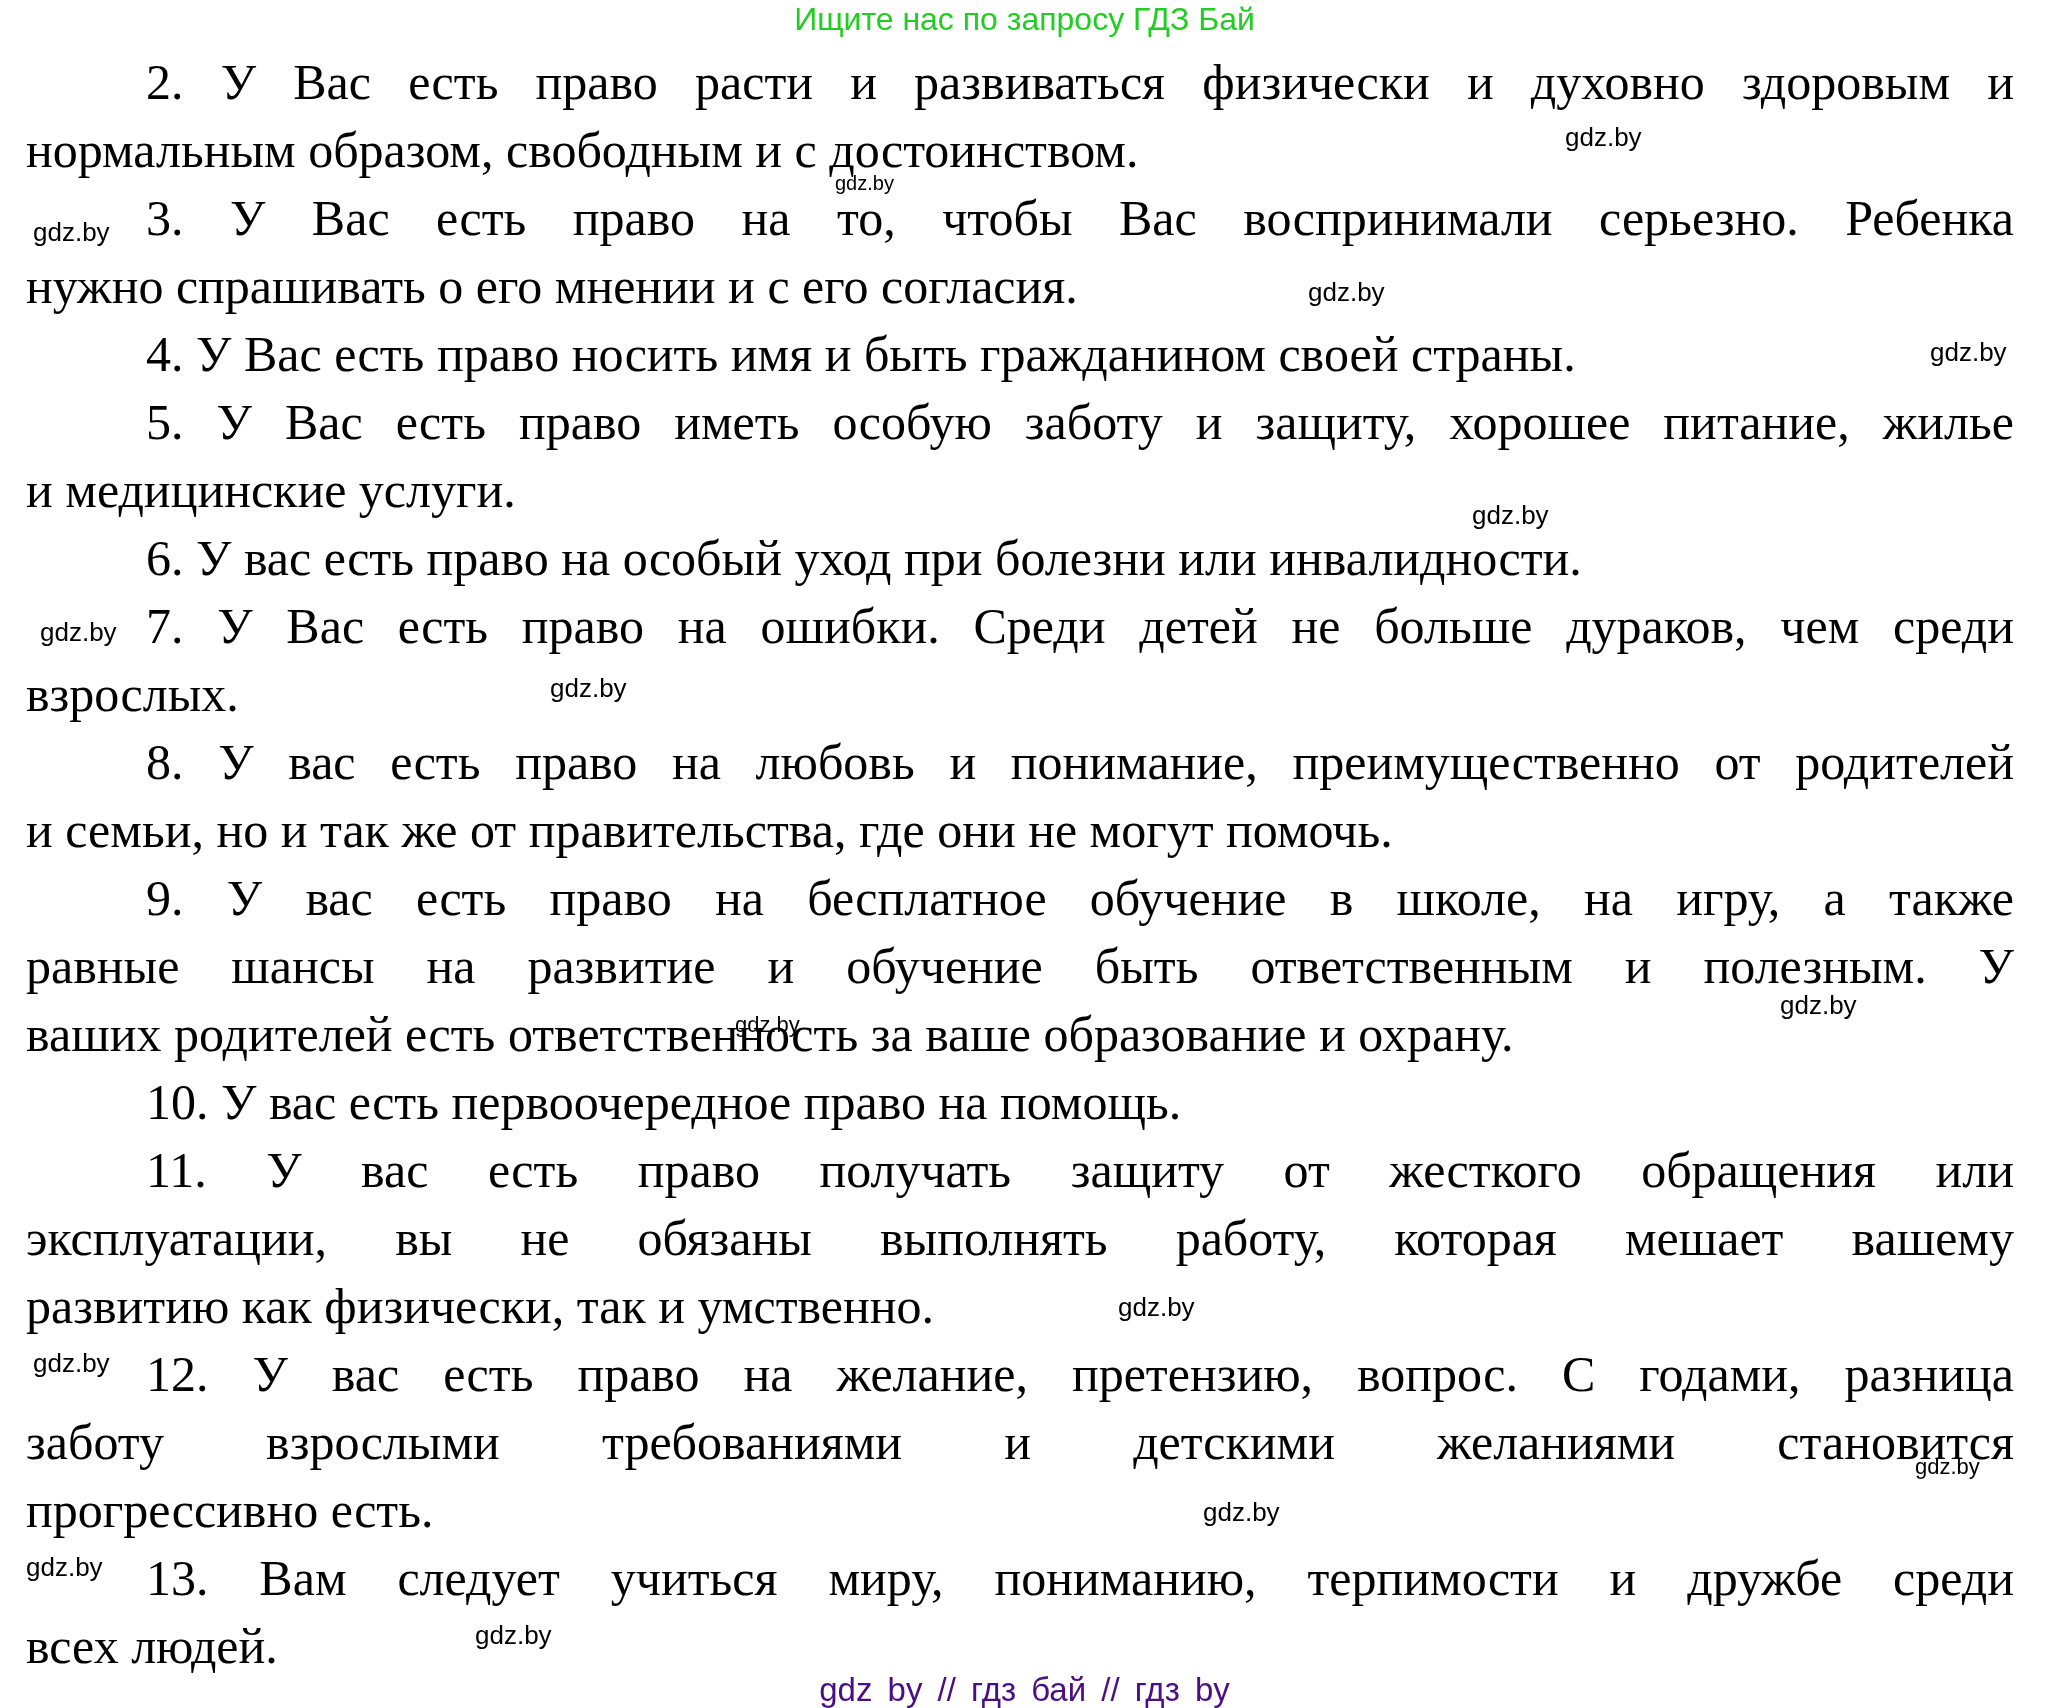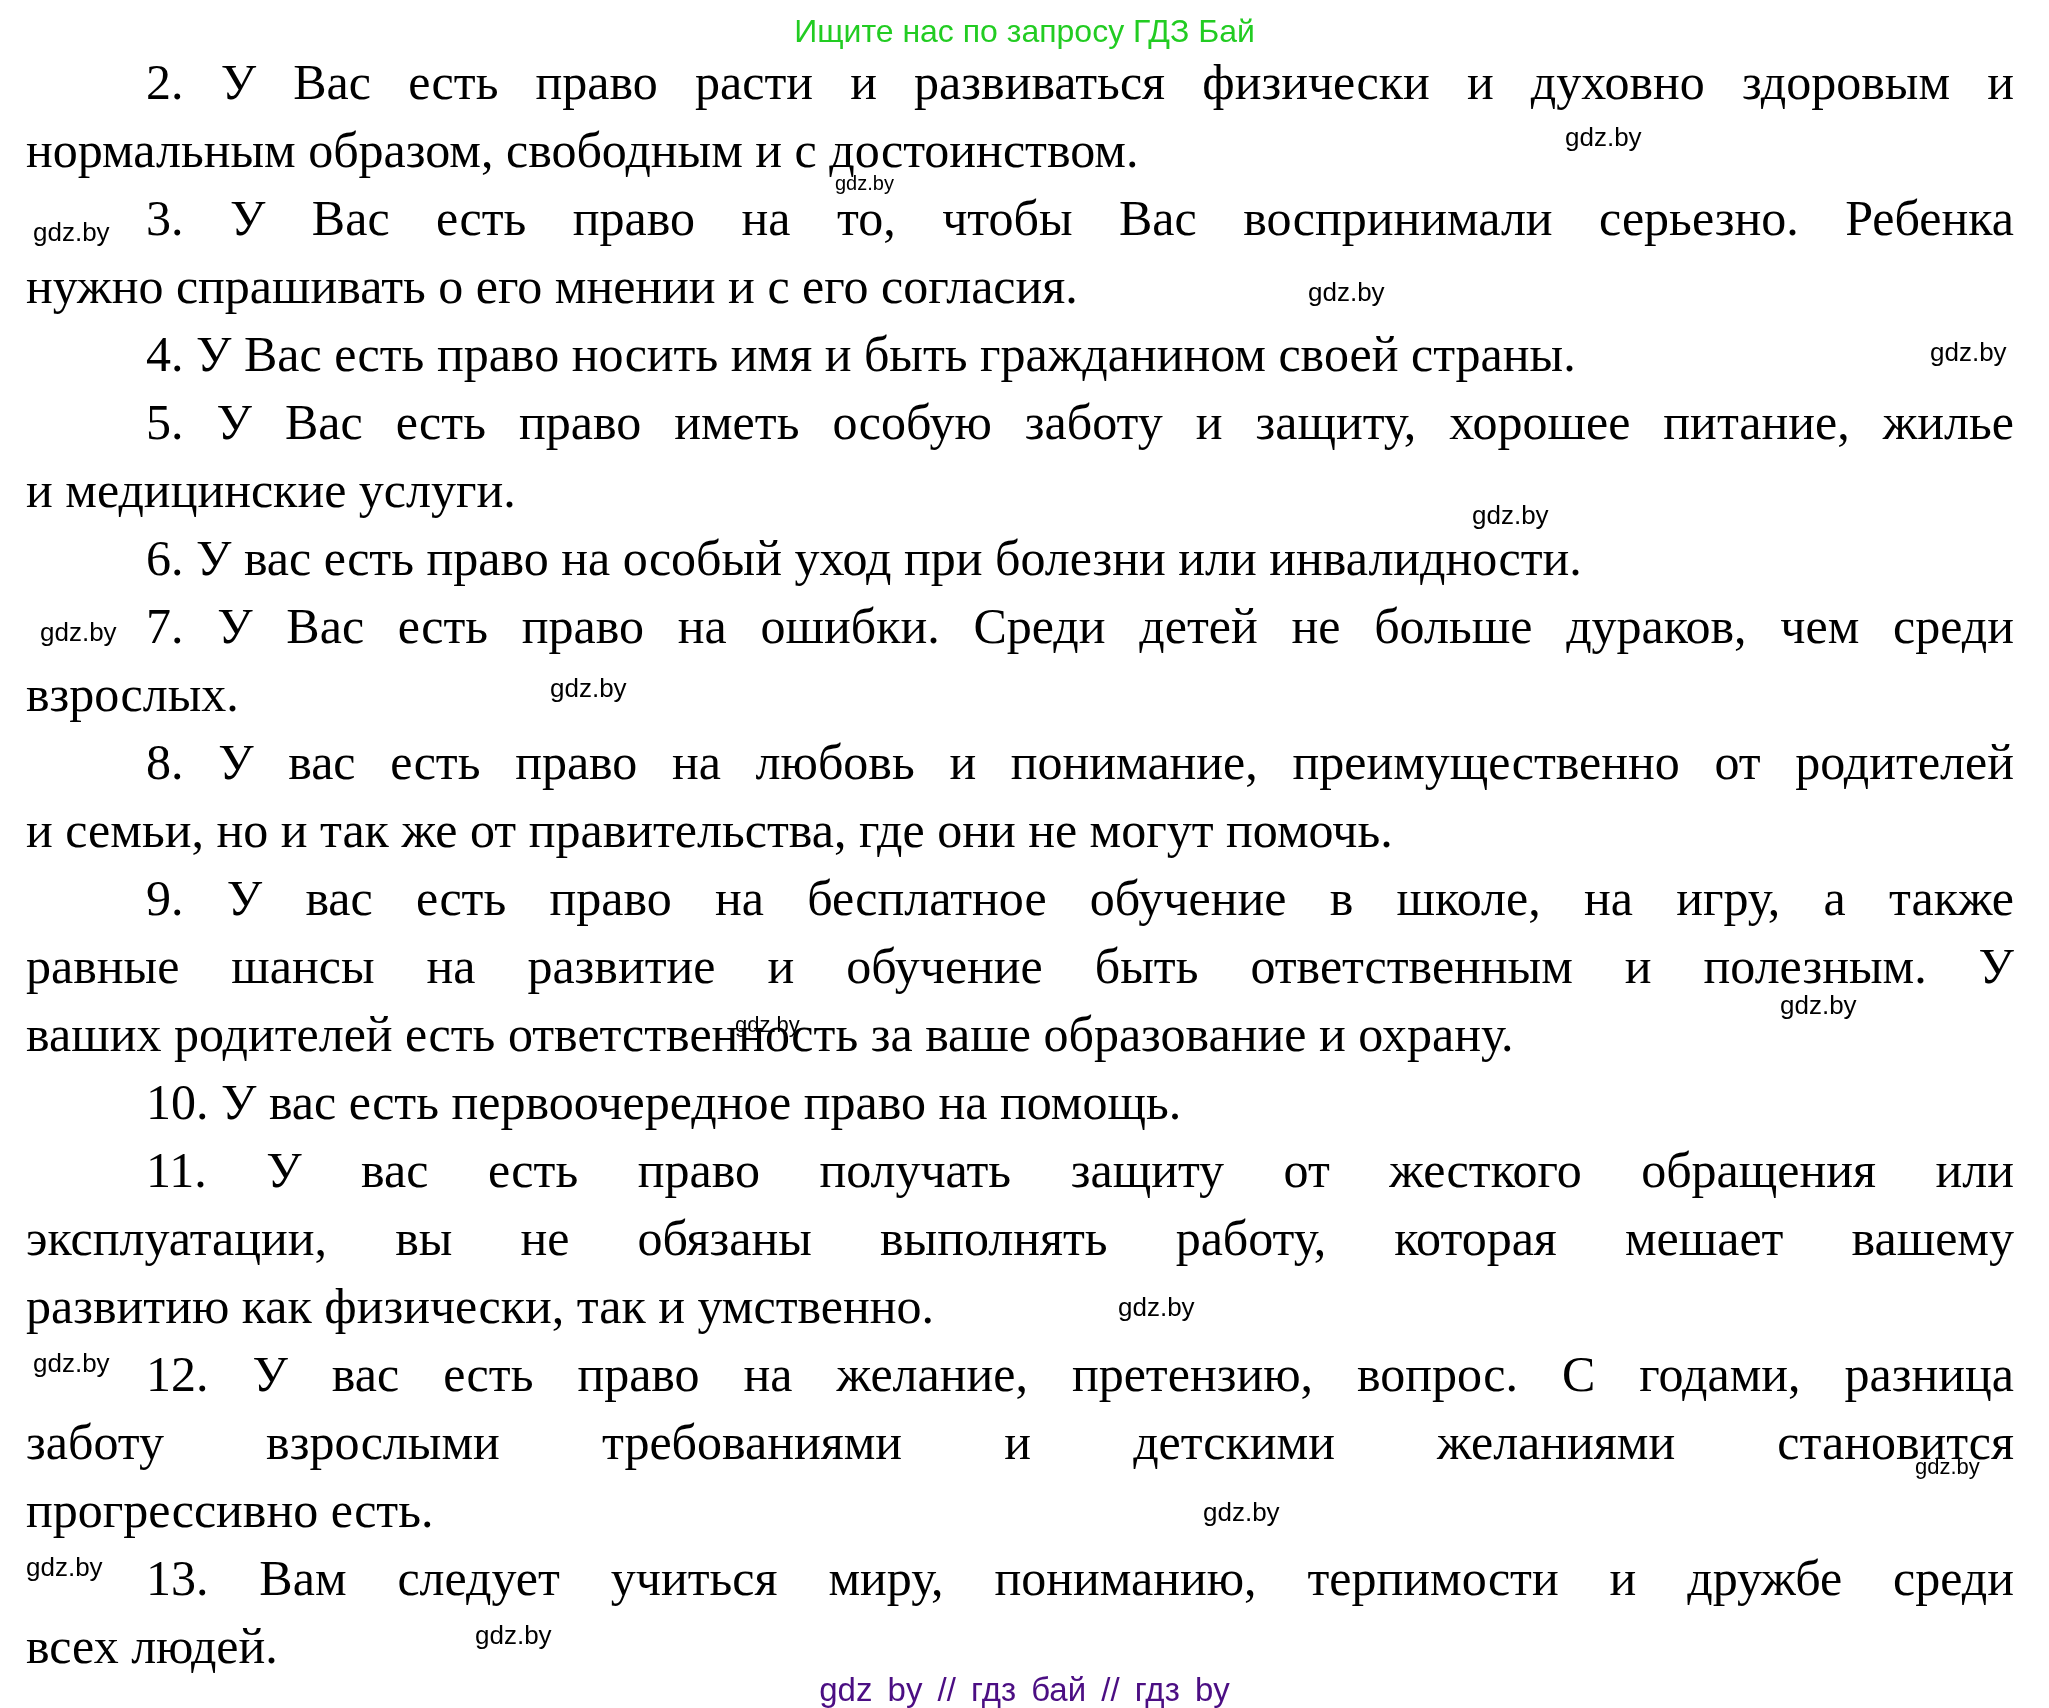--- a/index.html
+++ b/index.html
@@ -1,18 +1,18 @@
 <!DOCTYPE html>
 <html><head>
 <meta charset="utf-8">
 <style>
   html, body { margin:0; padding:0; background:#ffffff; }
   body { width:2049px; height:1708px; position:relative; overflow:hidden; }
   .banner { position:absolute; top:0; left:0; width:2049px; text-align:center;
-    font-family:"Liberation Sans", sans-serif; font-size:32px; color:#22cc22; line-height:38px;margin-top:12px; }
+    font-family:"Liberation Sans", sans-serif; font-size:32px; color:#22cc22; line-height:38px; }
   .footer { position:absolute; top:1670px; left:0; width:2049px; text-align:center;
     font-family:"Liberation Sans", sans-serif; font-size:33px; color:#4b0e83; line-height:40px; word-spacing:6px; }
   .line { position:absolute; left:26px; width:1988px; font-family:Liberation Serif, serif;
     font-size:50px; color:#000; line-height:60px; white-space:nowrap; }
   .just { text-align:justify; text-align-last:justify; }
   .indent { padding-left:120px; width:1868px; }
   .wm { position:absolute; font-family:Liberation Sans, sans-serif; font-size:26px; color:#000; line-height:30px; }
 </style>
 </head>
 <body>

